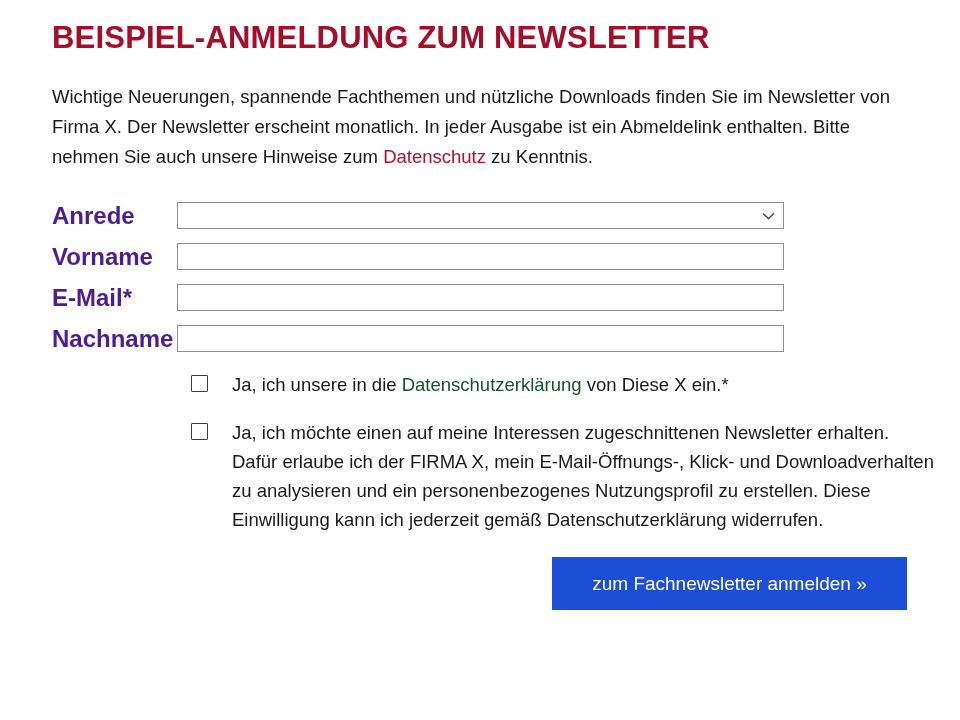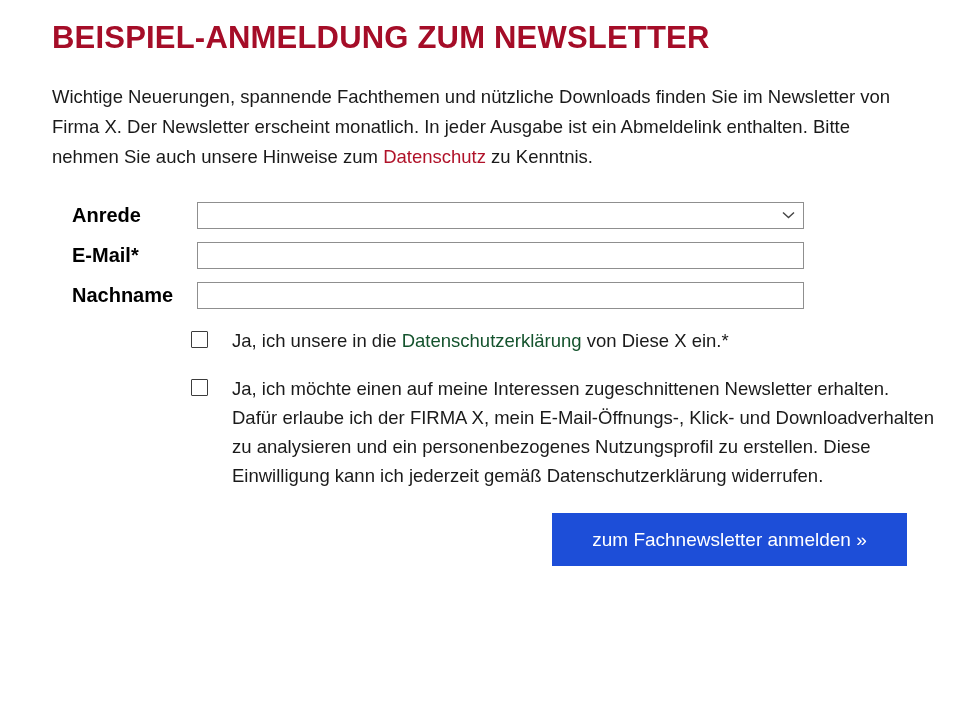--- a/index.html
+++ b/index.html
@@ -43,24 +43,23 @@
     margin-left: 0;
   }
   .row {
     display: flex;
     align-items: center;
     margin-bottom: 13px;
   }
   .row-label {
     width: 125px;
     flex: 0 0 125px;
-    font-size: 20px;
+    font-size: 24px;
     font-weight: bold;
-    color: #000000;
-    margin-left: 20px;
+    color: #4c1d95;
   }
   .field {
     box-sizing: border-box;
     width: 607px;
     height: 27px;
     border: 1px solid #8f8f8f;
     background: #ffffff;
     font-family: "Liberation Sans", sans-serif;
     font-size: 15px;
     padding: 0 6px;
@@ -157,20 +156,24 @@
           <option></option>
         </select>
         <span class="chev">
           <svg width="13" height="8" viewBox="0 0 13 8">
               <path d="M1 1.5 L6.5 6.5 L12 1.5" fill="none" stroke="#444" stroke-width="1.4"></path>
             </svg>
         </span>
       </div>
     </div>
 
+    <div class="row">
+      <div class="row-label">Vorname</div>
+      <input class="field" type="text" value="" style="">
+    </div>
 
     <div class="row">
       <div class="row-label">E-Mail*</div>
       <input class="field" type="text" value="" style="">
     </div>
 
     <div class="row">
       <div class="row-label">Nachname</div>
       <input class="field" type="text" value="" style="">
     </div>

